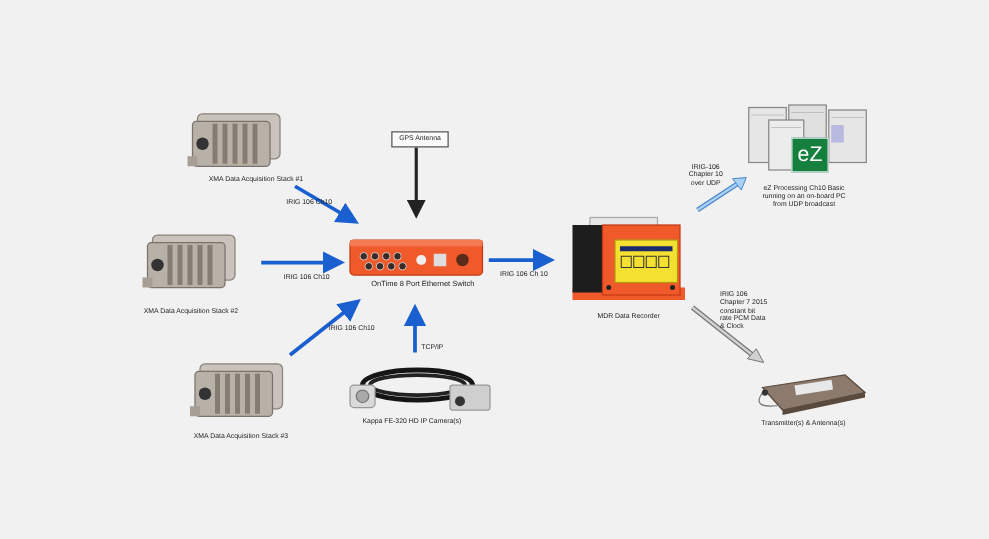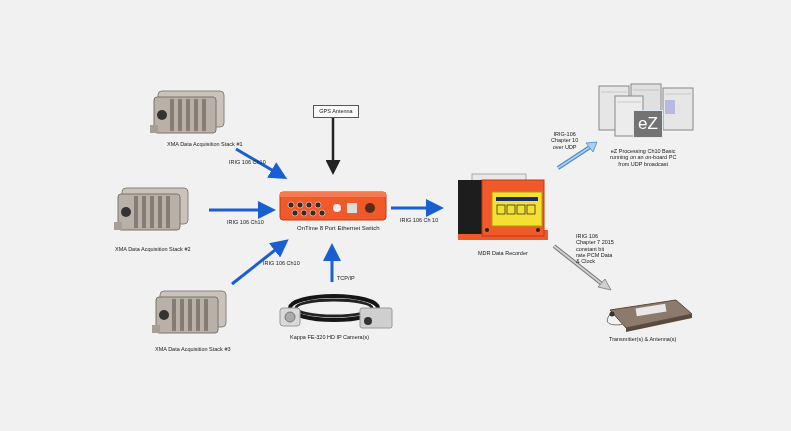--- a/index.html
+++ b/index.html
@@ -181,21 +181,21 @@
     <rect x="66" y="6" width="30" height="42" fill="#e6e6e6" stroke="#888"></rect>
     <rect x="18" y="14" width="28" height="40" fill="#ececec" stroke="#888"></rect>
     <g stroke="#aaa" stroke-width="0.5">
       <line x1="4" y1="10" x2="30" y2="10"></line>
         <line x1="36" y1="8" x2="62" y2="8"></line>
         <line x1="68" y1="12" x2="94" y2="12"></line>
         <line x1="20" y1="20" x2="44" y2="20"></line>
     </g>
     <rect x="68" y="18" width="10" height="14" fill="#b7b9e0"></rect>
   </svg>
-  <div class="abs" style="left:36px;top:28px;width:28px;height:26px;background:#737373;border:1px solid #dfe8f0;color:#fff;font-size:17px;text-align:center;line-height:26px;">eZ</div>
+  <div class="abs" style="left:36px;top:28px;width:28px;height:26px;background:#15803d;border:1px solid #dfe8f0;color:#fff;font-size:17px;text-align:center;line-height:26px;">eZ</div>
 </div>
 <div class="lbl c" style="left:610px;top:148px;">
   <div>eZ Processing Ch10 Basic</div>
   <div>running on an on-board PC</div>
   <div>from UDP broadcast</div>
 </div>
 
 <div class="abs" style="left:596px;top:294px;width:100px;height:44px;">
   <svg width="100" height="44">
     <path d="M14,16 L80,6 L96,20 L30,34 z" fill="#8c7a6c" stroke="#5a4a3e"></path>

